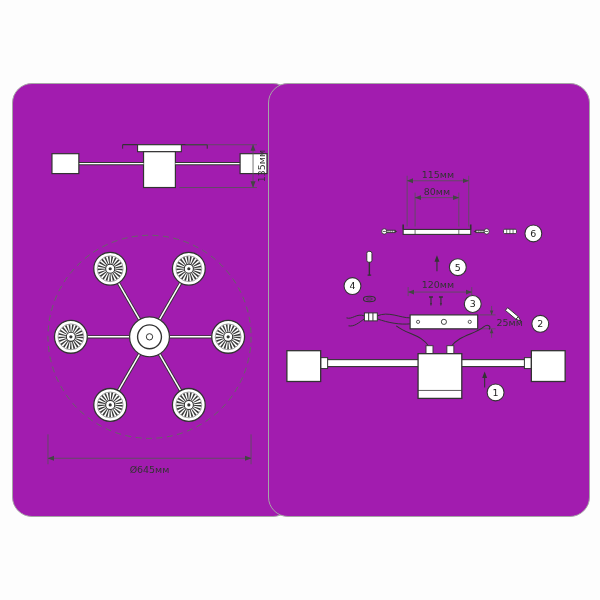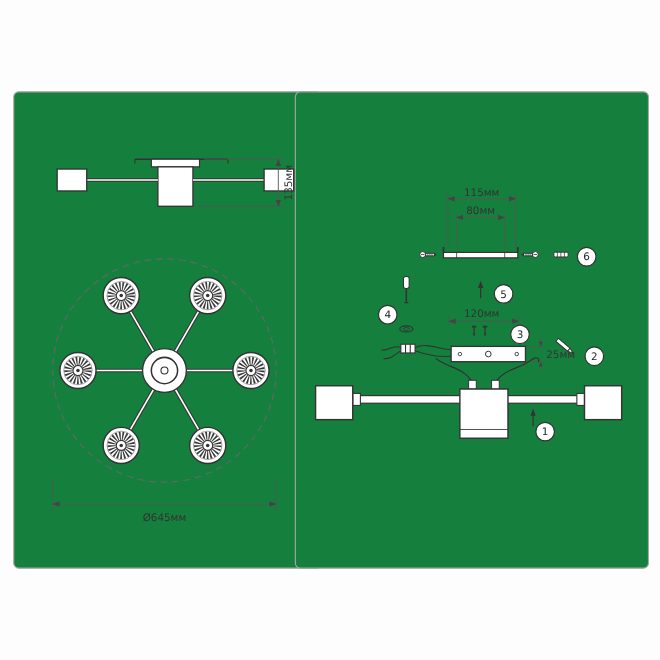--- a/index.html
+++ b/index.html
@@ -1,17 +1,17 @@
 <!DOCTYPE html>
 <html><head>
 <meta charset="utf-8">
 <style>
   html,body{margin:0;padding:0;width:600px;height:600px;background:#fdfdfd;}
   .sheet{position:relative;width:600px;height:600px;font-family:"DejaVu Sans",sans-serif;}
-  .panel{position:absolute;background:#15803d;border:1.4px solid #a6a6a6;border-radius:5px;box-sizing:border-box;overflow:hidden;}
+  .panel{position:absolute;background:#a21caf;border:1.4px solid #a6a6a6;border-radius:20px;box-sizing:border-box;overflow:hidden;}
   .panel-left{left:12px;top:83px;width:281px;height:434px;}
   .panel-right{left:268px;top:83px;width:322px;height:434px;}
   svg{display:block;width:100%;height:100%;}
   .dimtext{font-size:9.5px;fill:#333;font-family:"DejaVu Sans",sans-serif;}
   .badgetext{font-size:9.5px;fill:#222;font-family:"DejaVu Sans",sans-serif;}
 </style>
 </head>
 <body>
 
 <div class="sheet">

